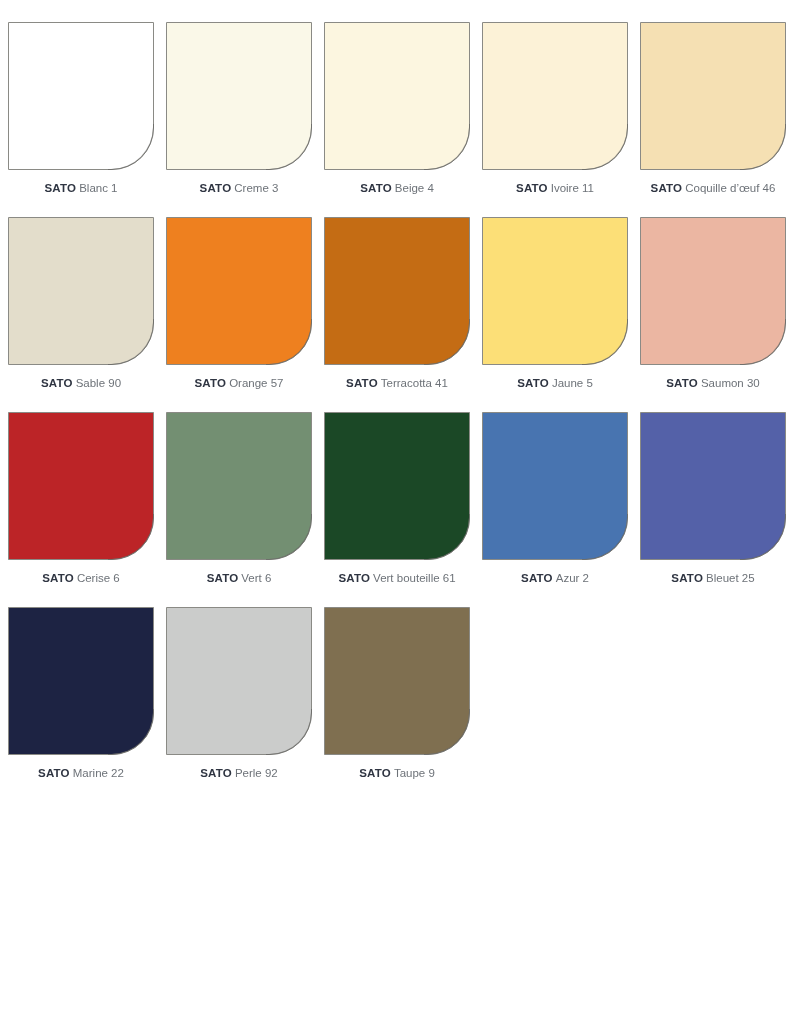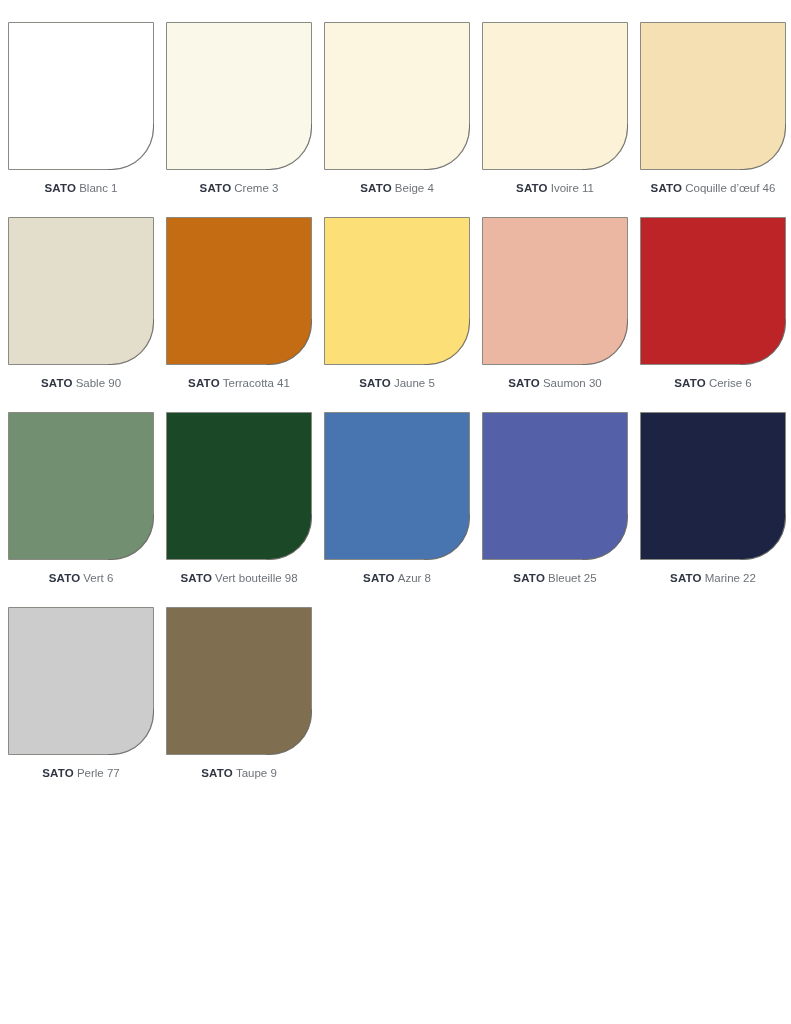--- a/index.html
+++ b/index.html
@@ -131,20 +131,26 @@
         <div class="caption"><span class="brand">SATO</span><span class="cname">Coquille d’œuf 46</span></div>
       </div>
       <div class="swatch-cell">
         <div class="chip-wrap">
           <div class="chip" title="Sable 90" style="background: rgb(227, 221, 203);"></div>
         </div>
         <div class="caption"><span class="brand">SATO</span><span class="cname">Sable 90</span></div>
       </div>
       <div class="swatch-cell">
         <div class="chip-wrap">
+          <div class="chip" title="Orange 57" style="background: rgb(238, 128, 31);"></div>
+        </div>
+        <div class="caption"><span class="brand">SATO</span><span class="cname">Orange 57</span></div>
+      </div>
+      <div class="swatch-cell">
+        <div class="chip-wrap">
           <div class="chip" title="Terracotta 41" style="background: rgb(196, 108, 20);"></div>
         </div>
         <div class="caption"><span class="brand">SATO</span><span class="cname">Terracotta 41</span></div>
       </div>
       <div class="swatch-cell">
         <div class="chip-wrap">
           <div class="chip" title="Jaune 5" style="background: rgb(252, 223, 119);"></div>
         </div>
         <div class="caption"><span class="brand">SATO</span><span class="cname">Jaune 5</span></div>
       </div>
@@ -163,45 +169,45 @@
       <div class="swatch-cell">
         <div class="chip-wrap">
           <div class="chip" title="Vert 6" style="background: rgb(115, 143, 114);"></div>
         </div>
         <div class="caption"><span class="brand">SATO</span><span class="cname">Vert 6</span></div>
       </div>
       <div class="swatch-cell">
         <div class="chip-wrap">
           <div class="chip" title="Vert bouteille 61" style="background: rgb(27, 72, 38);"></div>
         </div>
-        <div class="caption"><span class="brand">SATO</span><span class="cname">Vert bouteille 98</span></div>
+        <div class="caption"><span class="brand">SATO</span><span class="cname">Vert bouteille 61</span></div>
       </div>
       <div class="swatch-cell">
         <div class="chip-wrap">
           <div class="chip" title="Azur 2" style="background: rgb(72, 116, 176);"></div>
         </div>
-        <div class="caption"><span class="brand">SATO</span><span class="cname">Azur 8</span></div>
+        <div class="caption"><span class="brand">SATO</span><span class="cname">Azur 2</span></div>
       </div>
       <div class="swatch-cell">
         <div class="chip-wrap">
           <div class="chip" title="Bleuet 25" style="background: rgb(84, 97, 168);"></div>
         </div>
         <div class="caption"><span class="brand">SATO</span><span class="cname">Bleuet 25</span></div>
       </div>
       <div class="swatch-cell">
         <div class="chip-wrap">
           <div class="chip" title="Marine 22" style="background: rgb(29, 35, 67);"></div>
         </div>
         <div class="caption"><span class="brand">SATO</span><span class="cname">Marine 22</span></div>
       </div>
       <div class="swatch-cell">
         <div class="chip-wrap">
           <div class="chip" title="Perle 92" style="background: rgb(203, 204, 203);"></div>
         </div>
-        <div class="caption"><span class="brand">SATO</span><span class="cname">Perle 77</span></div>
+        <div class="caption"><span class="brand">SATO</span><span class="cname">Perle 92</span></div>
       </div>
       <div class="swatch-cell">
         <div class="chip-wrap">
           <div class="chip" title="Taupe 9" style="background: rgb(127, 111, 80);"></div>
         </div>
         <div class="caption"><span class="brand">SATO</span><span class="cname">Taupe 9</span></div>
       </div>
       <div class="swatch-cell empty"></div>
       <div class="swatch-cell empty"></div>
       <div class="swatch-cell empty"></div>

